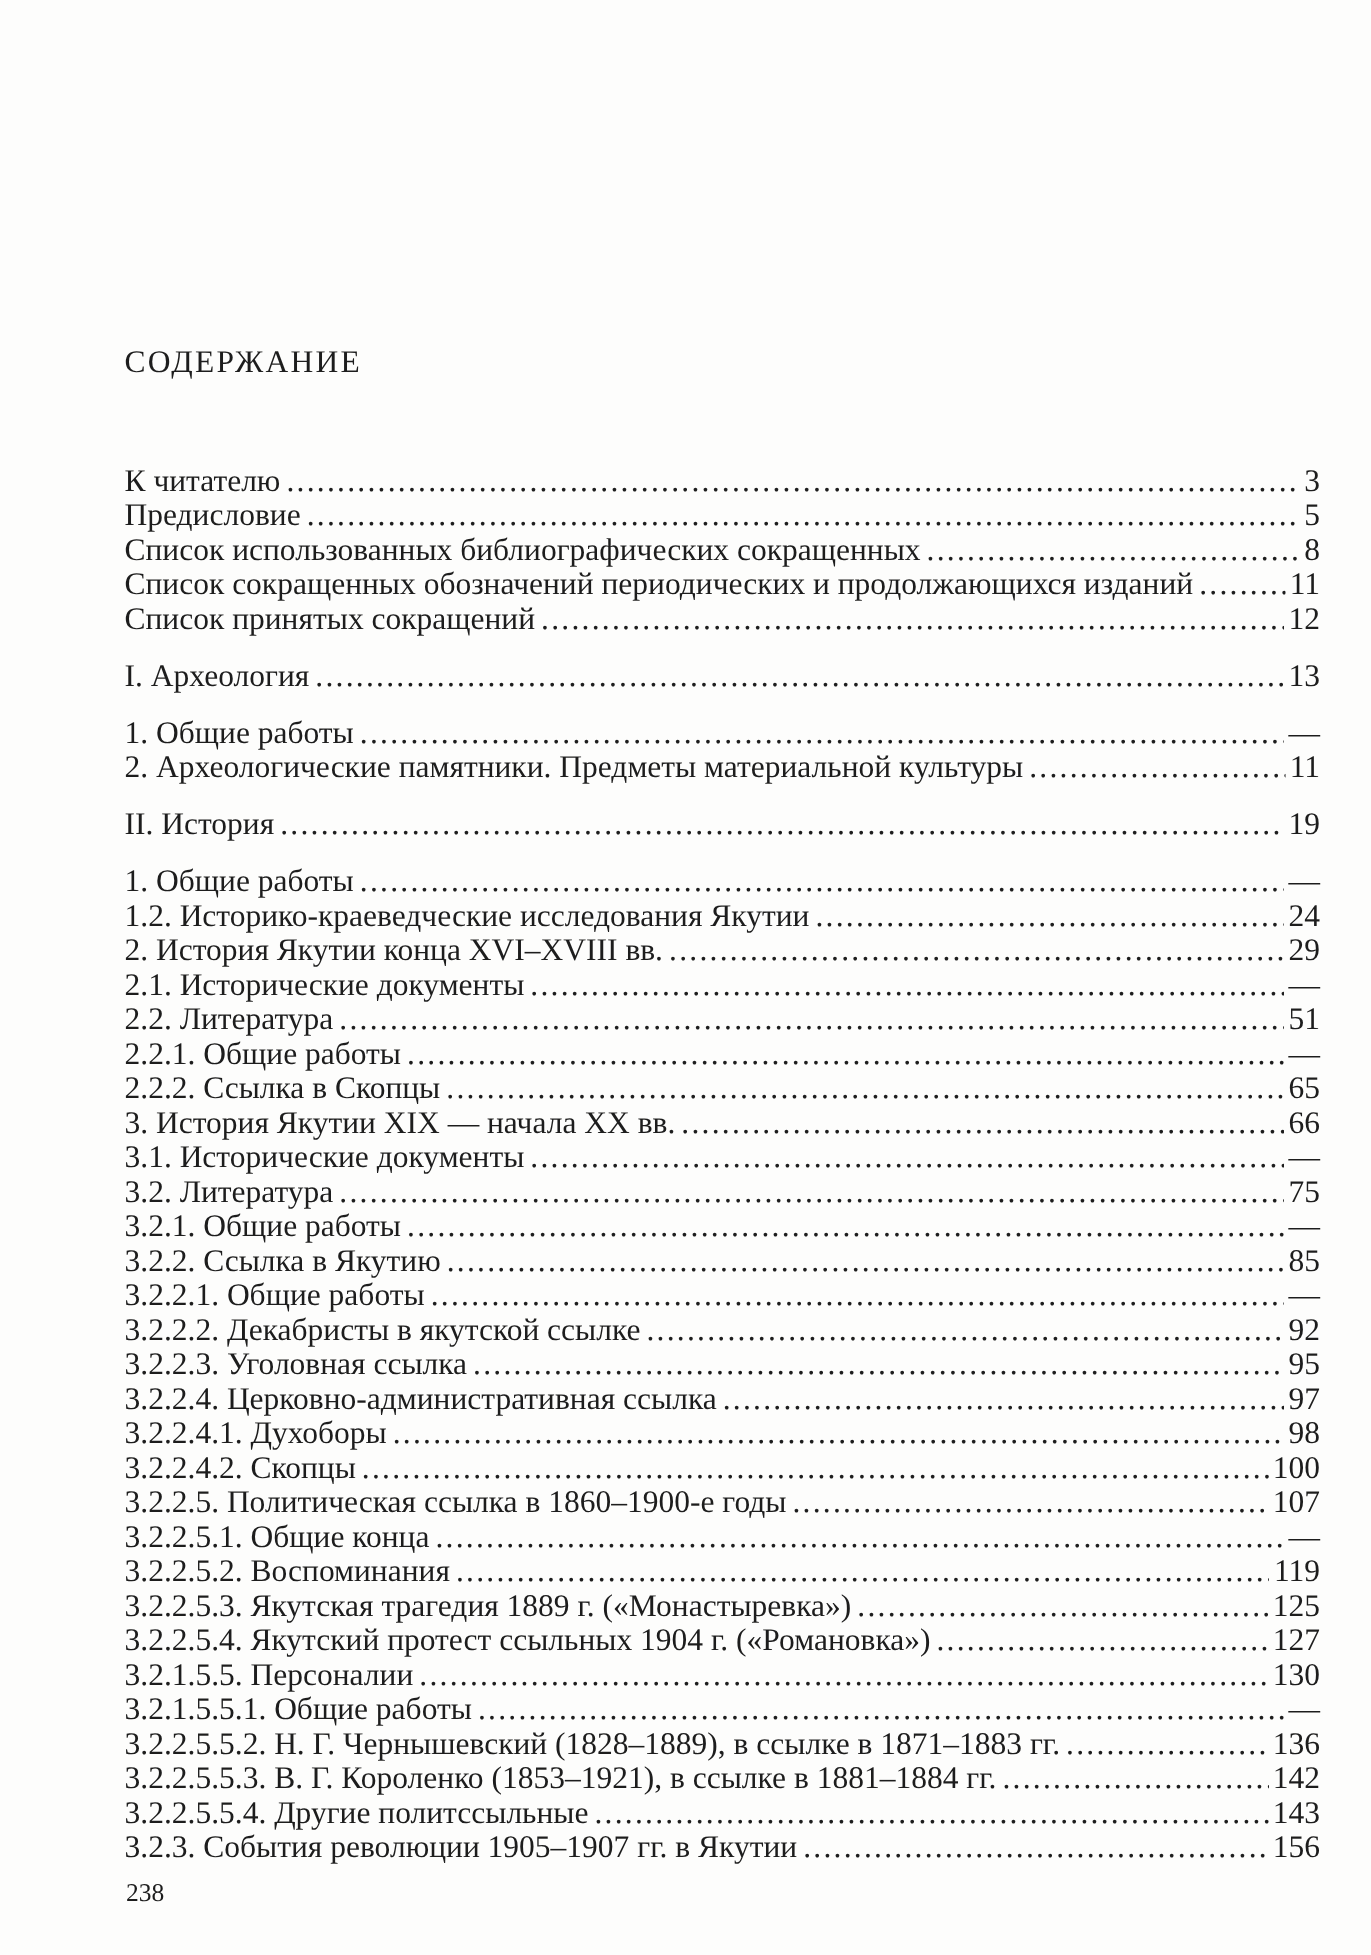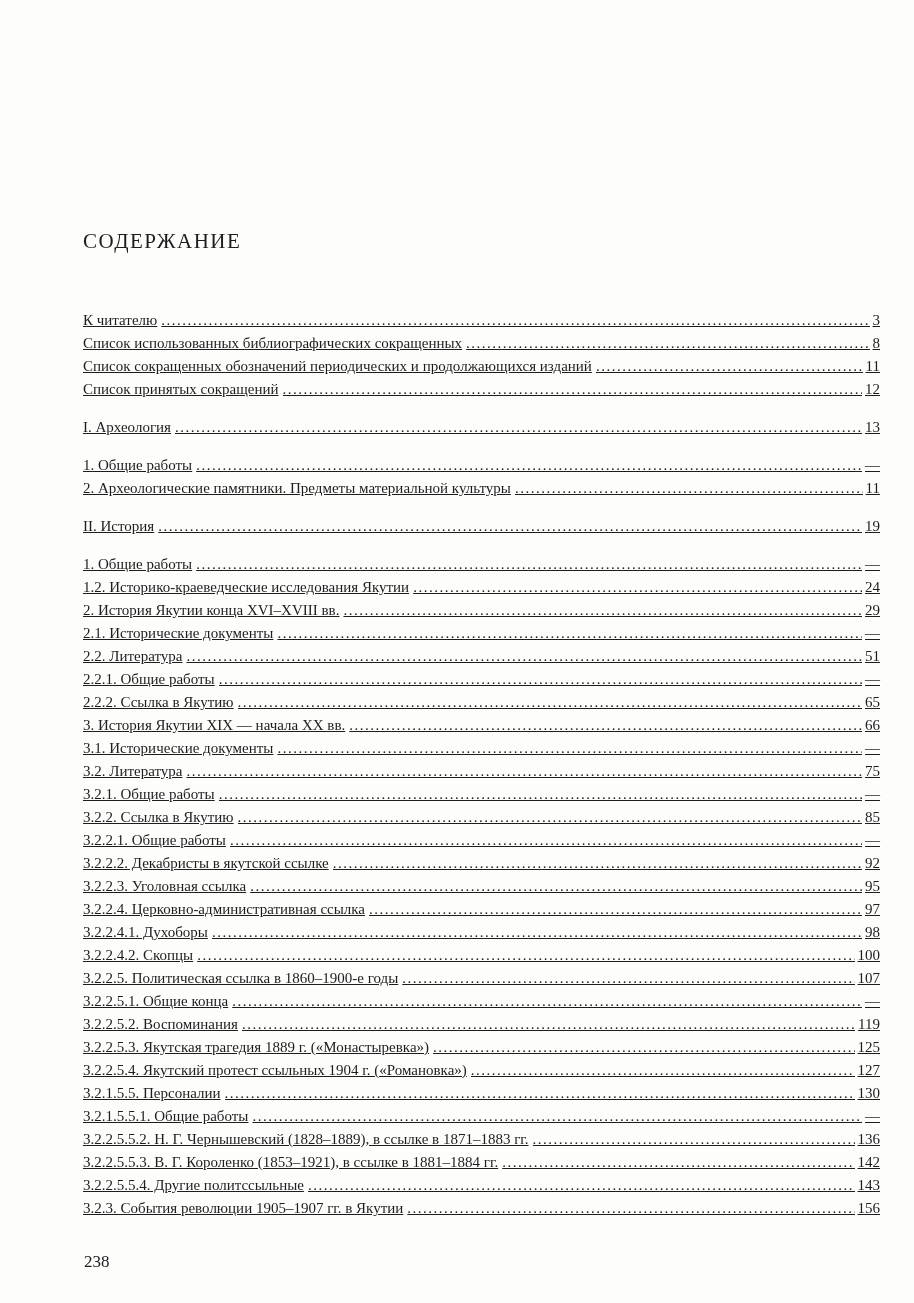--- a/index.html
+++ b/index.html
@@ -27,23 +27,22 @@
     font-size: 21px;
     letter-spacing: 1.5px;
     line-height: 25px;
   }
   .toc {
     margin-top: 55px;
   }
   .row {
     display: flex;
     align-items: flex-start;
-    font-size: 15px;
+    font-size: 21px;
     line-height: 23px;
-    text-decoration: underline;
   }
   .row.gap {
     margin-top: 15px;
   }
   .lbl {
     white-space: nowrap;
   }
   .dots {
     flex: 1 1 auto;
     overflow: hidden;
@@ -75,20 +74,25 @@
   <div class="title">СОДЕРЖАНИЕ</div>
 
   <div class="toc">
 
     <div class="row">
       <span class="lbl">К читателю</span>
         <span class="dots"></span>
         <span class="pg">3</span>
     </div>
     <div class="row">
+      <span class="lbl">Предисловие</span>
+        <span class="dots"></span>
+        <span class="pg">5</span>
+    </div>
+    <div class="row">
       <span class="lbl">Список использованных библиографических сокращенных</span>
         <span class="dots"></span>
         <span class="pg">8</span>
     </div>
     <div class="row">
       <span class="lbl">Список сокращенных обозначений периодических и продолжающихся изданий</span>
         <span class="dots"></span>
         <span class="pg">11</span>
     </div>
     <div class="row">
@@ -144,21 +148,21 @@
       <span class="lbl">2.2. Литература</span>
         <span class="dots"></span>
         <span class="pg">51</span>
     </div>
     <div class="row">
       <span class="lbl">2.2.1. Общие работы</span>
         <span class="dots"></span>
         <span class="pg">—</span>
     </div>
     <div class="row">
-      <span class="lbl">2.2.2. Ссылка в Якутию</span>
+      <span class="lbl">2.2.2. Ссылка в Скопцы</span>
         <span class="dots"></span>
         <span class="pg">65</span>
     </div>
     <div class="row">
       <span class="lbl">3. История Якутии XIX — начала XX вв.</span>
         <span class="dots"></span>
         <span class="pg">66</span>
     </div>
     <div class="row">
       <span class="lbl">3.1. Исторические документы</span>

